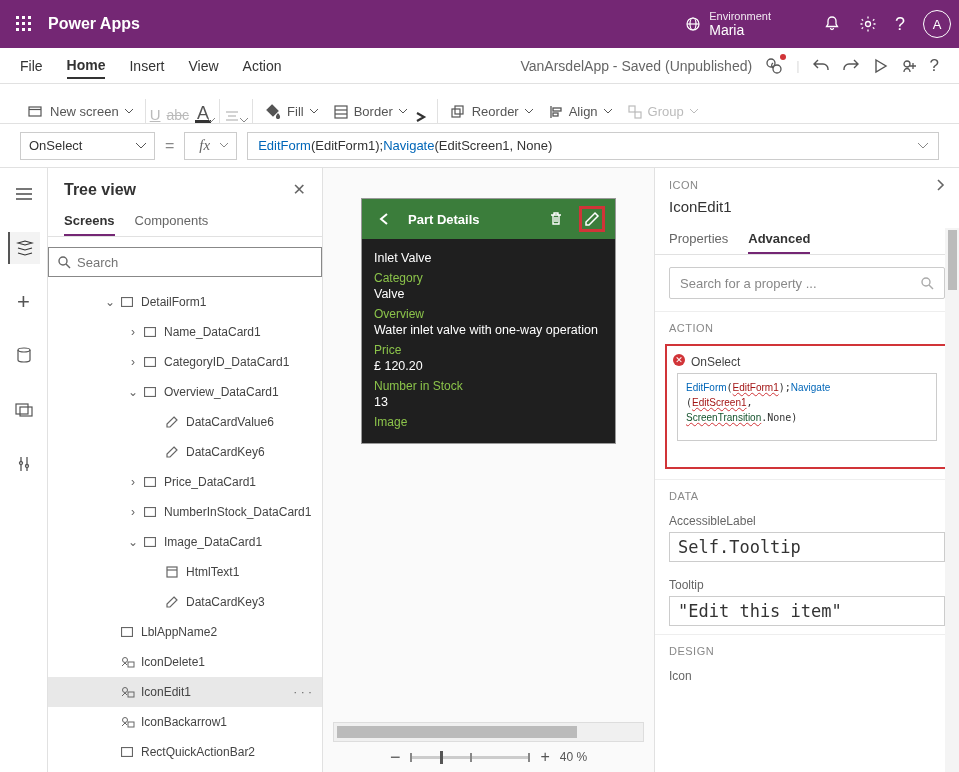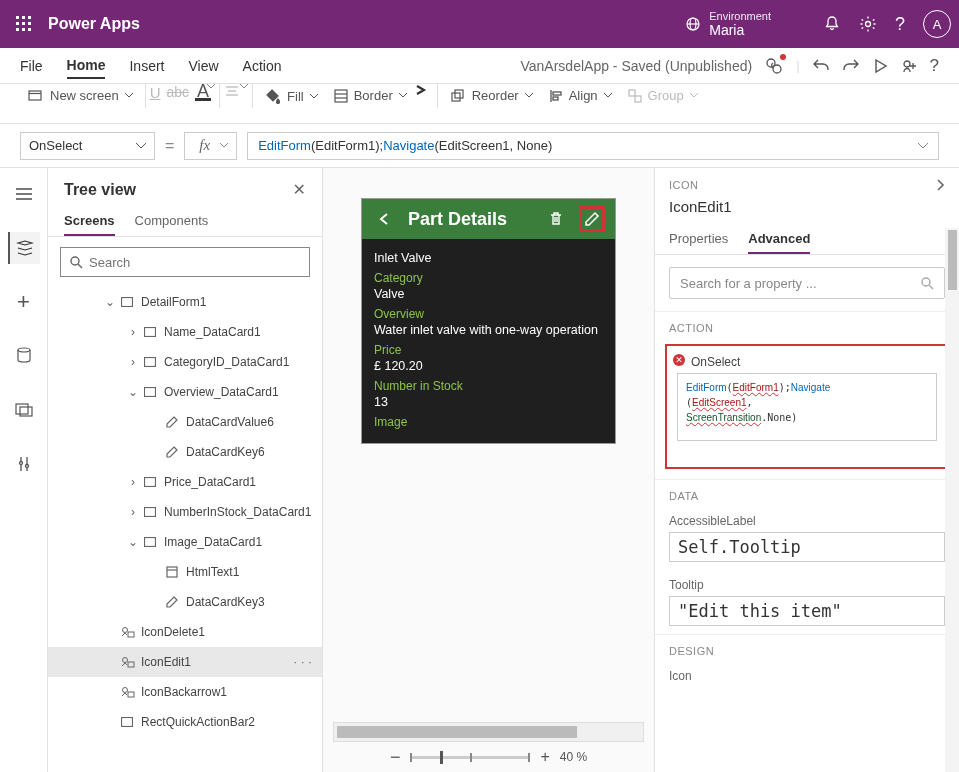--- a/index.html
+++ b/index.html
@@ -12,51 +12,51 @@
 .env-text{font-size:14px}
 .top-icons{position:absolute;right:8px;top:0;height:48px;display:flex;align-items:center;gap:18px}
 .avatar{width:28px;height:28px;border:1.5px solid #fff;border-radius:50%;display:flex;align-items:center;justify-content:center;font-size:13px}
 .menu-bar{height:36px;border-bottom:1px solid #e1e1e1;display:flex;align-items:center;padding:0 20px;gap:24px}
 .menu-item{font-size:14px;color:#333;cursor:pointer;padding:4px 0}
 .menu-item.active{border-bottom:2px solid #333;font-weight:600}
 .menu-right{margin-left:auto;display:flex;align-items:center;gap:12px;color:#555}
 .doc-title{font-size:14px;color:#666}
 .diag-icon{position:relative}
 .red-dot{position:absolute;top:-2px;right:-2px;width:6px;height:6px;background:#d13438;border-radius:50%}
-.ribbon{height:40px;border-bottom:1px solid #e1e1e1;display:flex;align-items:flex-start;padding:0 20px;gap:0;color:#555}
+.ribbon{height:40px;border-bottom:1px solid #e1e1e1;display:flex;align-items:flex-end;padding:0 20px;gap:0;color:#555}
 .ribbon-btn{display:flex;align-items:center;gap:6px;padding:4px 8px;cursor:pointer;font-size:13px}
 .ribbon-sep{width:1px;height:24px;background:#e1e1e1;margin:0 4px}
 .formula-bar{height:44px;border-bottom:1px solid #e1e1e1;display:flex;align-items:center;padding:0 20px;gap:10px}
 .prop-select{width:135px;height:28px;border:1px solid #ccc;padding:0 8px;display:flex;align-items:center;justify-content:space-between;cursor:pointer;font-size:13px}
 .fx-label{font-style:italic;font-family:serif;font-size:15px;color:#666;padding:0 6px;border-right:1px solid #ddd;height:40px;display:flex;align-items:center}
 .formula-input{flex:1;height:28px;border:1px solid #ccc;padding:0 10px;display:flex;align-items:center;font-family:Consolas,monospace;font-size:13px;justify-content:space-between}
 .eq-sign{font-size:16px;color:#888}
 .main-layout{display:flex;height:604px}
 .left-rail{width:48px;border-right:1px solid #e1e1e1;display:flex;flex-direction:column;align-items:center;padding-top:10px;gap:22px}
 .rail-icon{width:32px;height:32px;display:flex;align-items:center;justify-content:center;cursor:pointer;color:#555}
 .rail-icon.active{background:#f3f3f3;border-left:2px solid #555}
 .tree-panel{width:275px;border-right:1px solid #e1e1e1;display:flex;flex-direction:column}
 .tree-header{display:flex;align-items:center;justify-content:space-between;padding:12px 16px 8px}
 .tree-title{font-size:16px;font-weight:600}
 .tree-tabs{display:flex;gap:20px;padding:0 16px;border-bottom:1px solid #e1e1e1}
 .tree-tab{padding:6px 0;font-size:13px;cursor:pointer;color:#666}
 .tree-tab.active{border-bottom:2px solid #742774;color:#333;font-weight:600}
-.tree-search{margin:10px 12px;height:30px;border:1px solid #888;display:flex;align-items:center;padding:0 8px;gap:6px}
+.tree-search{margin:10px 0;height:30px;border:1px solid #888;display:flex;align-items:center;padding:0 8px;gap:6px}
 .tree-search input{border:none;outline:none;flex:1;font-size:13px}
 .tree-list{flex:1;overflow:hidden;padding-bottom:8px}
 .tree-row{display:flex;align-items:center;height:30px;padding-left:8px;cursor:pointer;font-size:12px;color:#444;gap:4px}
 .tree-row.selected{background:#e8e8e8}
 .tree-icon{width:14px;display:inline-flex;justify-content:center;color:#666}
 .tree-ctrl-icon{width:16px;color:#666}.indent-2{padding-left:55px}.indent-3{padding-left:78px}.indent-4{padding-left:100px}
 .tree-dots{margin-left:auto;margin-right:10px;color:#666}
 .canvas-area{flex:1;background:#fafafa;display:flex;flex-direction:column;position:relative}
 .canvas-inner{flex:1;display:flex;align-items:flex-start;justify-content:center;padding:30px 10px}
 .phone-screen{width:255px;background:#1f1f1f;color:#fff;border:1px solid #999}
 .screen-header{height:40px;background:#3b7d3b;display:flex;align-items:center;padding:0 10px;gap:10px}
-.screen-header-title{flex:1;font-size:18px;font-weight:600}
+.screen-header-title{flex:1;font-size:13px;font-weight:600}
 .screen-header .icn{width:26px;height:26px;display:flex;align-items:center;justify-content:center;cursor:pointer}
 .edit-highlight{border:3px solid #d13438;padding:2px}
 .screen-body{padding:10px 12px;font-size:12px}
 .field-label{color:#8bc34a;font-size:12px;margin-top:6px}
 .field-value{color:#fff;font-size:12.5px;margin-top:2px;margin-bottom:4px}
 .canvas-scroll{height:20px;margin:0 10px;background:#f0f0f0;border:1px solid #ddd;position:relative}
 .canvas-scroll-thumb{position:absolute;left:3px;top:3px;height:12px;width:240px;background:#bbb}
 .zoom-bar{height:30px;display:flex;align-items:center;justify-content:center;gap:10px;font-size:12px;color:#555}
 .zoom-slider{width:120px;height:3px;background:#ccc;position:relative}
 .zoom-thumb{position:absolute;left:30px;top:-5px;width:3px;height:13px;background:#555}
@@ -430,20 +430,29 @@
           <span class="tree-ctrl-icon">
             <svg width="12" height="12" fill="none" stroke="#666" stroke-width="1.2">
               <path d="M8 1l3 3-7 7H1V8l7-7z"></path>
             </svg>
           </span> 
           <span>DataCardKey3</span>
         </div>
         <div class="tree-row indent-2">
           <span class="tree-icon"></span>
           <span class="tree-ctrl-icon">
+            <svg width="12" height="10" fill="none" stroke="#666" stroke-width="1.2">
+              <rect x="0.5" y="0.5" width="11" height="9"></rect>
+            </svg>
+          </span> 
+          <span>LblAppName2</span>
+        </div>
+        <div class="tree-row indent-2">
+          <span class="tree-icon"></span>
+          <span class="tree-ctrl-icon">
             <svg width="14" height="12" fill="none" stroke="#666" stroke-width="1">
               <circle cx="4" cy="4" r="2.5"></circle>
               <rect x="7" y="6" width="6" height="5"></rect>
               <path d="M1 10l3-3 2 2"></path>
             </svg>
           </span> 
           <span>IconDelete1</span>
         </div>
         <div class="tree-row indent-2 selected">
           <span class="tree-icon"></span>

